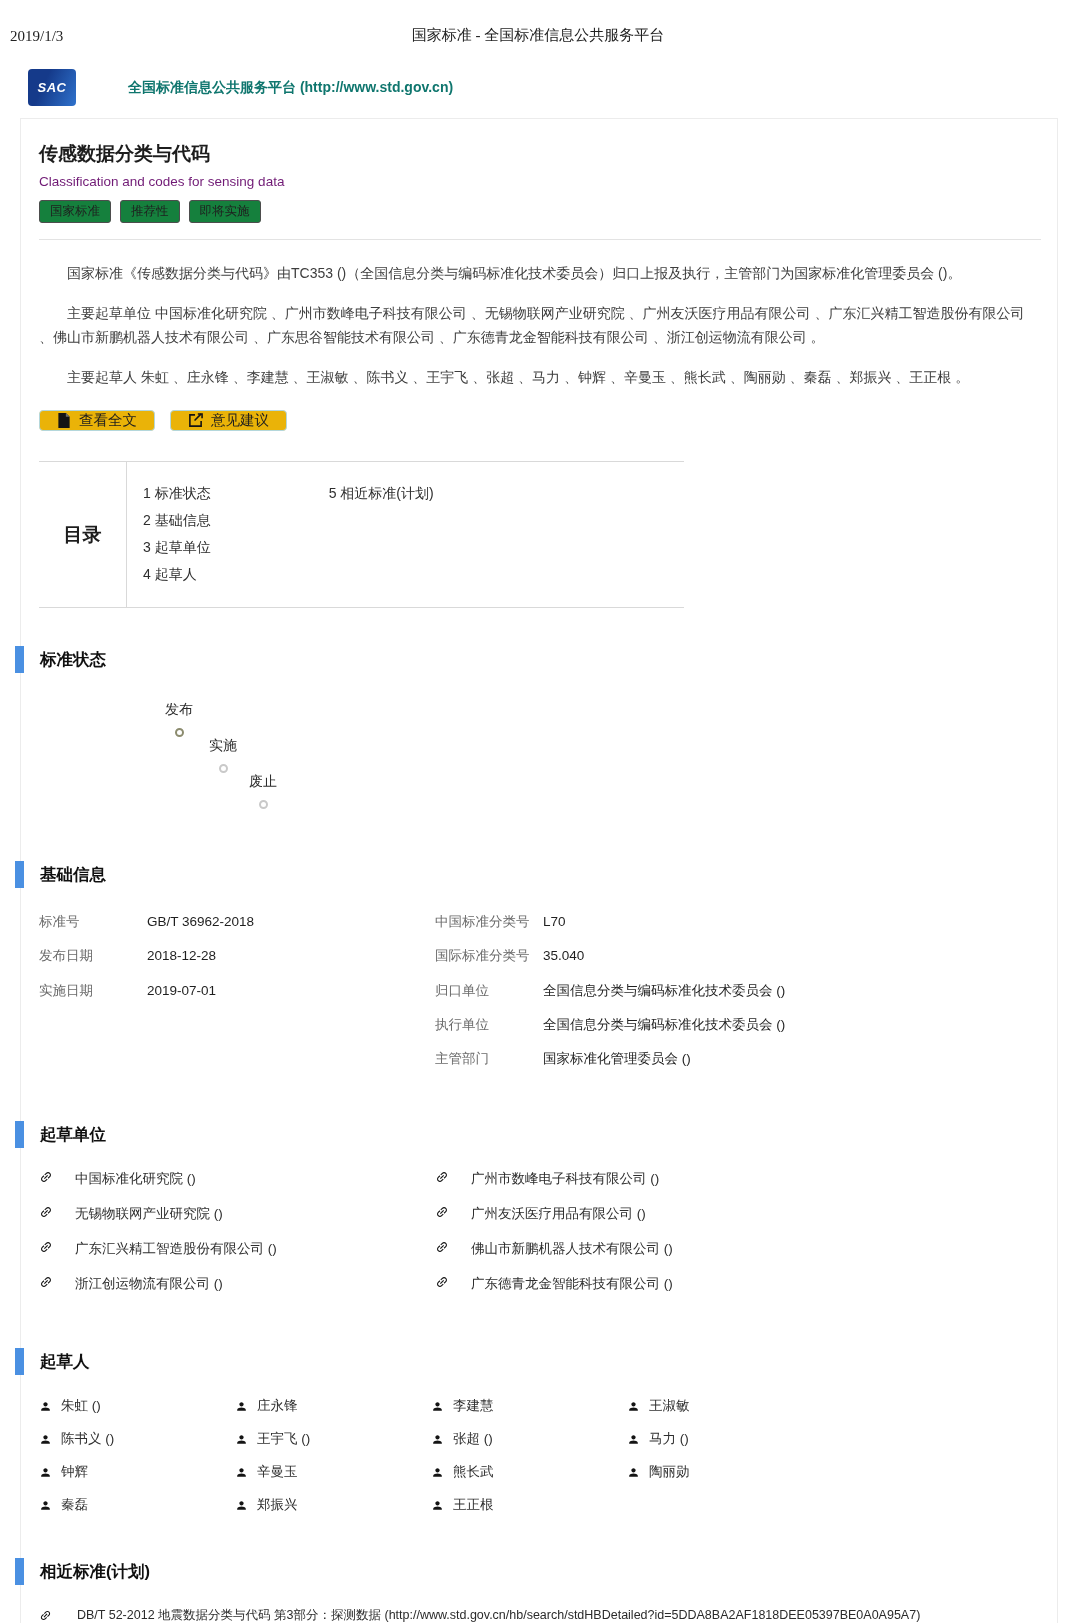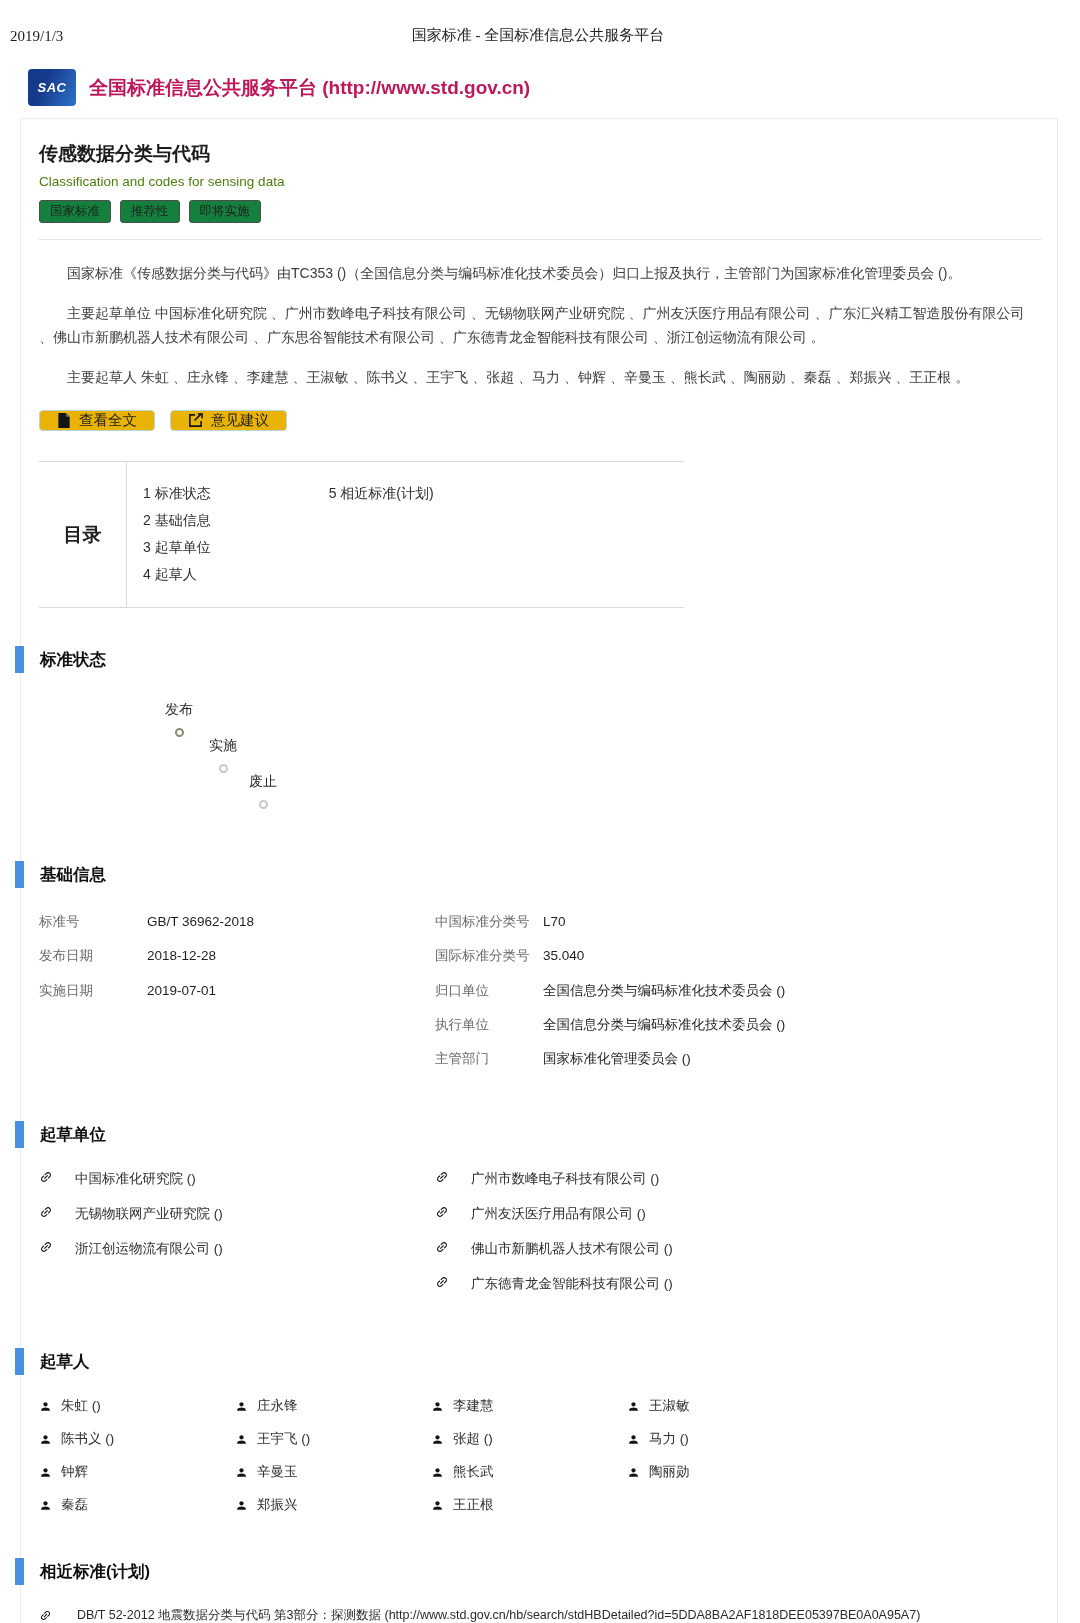--- a/index.html
+++ b/index.html
@@ -22,33 +22,33 @@
 
   
   .site-header { display:flex; align-items:center; gap:13px; padding:20px 0 12px 28px; }
   .sac-logo {
     width:48px; height:37px; border-radius:4px;
     background:linear-gradient(115deg,#153a8a 35%,#2f72cc 100%);
     color:#fff; font-weight:bold; font-style:italic; font-size:13px;
     display:flex; align-items:center; justify-content:center;
     letter-spacing:0.5px;
   }
-  .site-title { font-size:19px; font-weight:bold; color:#be185d; }
+  .site-title { font-size:14px; font-weight:bold; color:#0f766e;margin-left:39px; }
 
   
   .container {
     margin:0 22px 0 20px;
     border:1px solid #ececec; border-bottom:none;
     padding:0 12px 30px 14px;
     position:relative; background:#fff;
   }
 
   .head-block { padding:22px 4px 0 4px; }
   .std-title { font-size:19px; font-weight:bold; color:#1d1d1d; margin:0 0 7px; }
-  .std-subtitle { font-size:13.5px; color:#4d7c0f; margin:0 0 11px; }
+  .std-subtitle { font-size:13.5px; color:#701a75; margin:0 0 11px; }
   .tags { display:flex; gap:9px; }
   .tag {
     border:1px solid #4d4d4d; border-radius:3px;
     padding:2px 10px; font-size:12.5px; color:#1f1f1f; background:#15803d;
   }
   .divider { border-bottom:1px solid #e3e3e3; margin-top:16px; }
 
   .paragraphs { padding:6px 8px 0 4px; font-size:14px; line-height:1.75; color:#3d3d3d; }
   .para { text-indent:2em; margin:15px 0; }
 
@@ -290,20 +290,28 @@
               </svg>
             </span>
           <span>无锡物联网产业研究院 ()</span>
         </div>
         <div class="unit-item">
           <span class="link-icon">
               <svg viewBox="0 0 24 24">
                 <path d="M3.9 12c0-1.71 1.39-3.1 3.1-3.1h4V7H7c-2.76 0-5 2.24-5 5s2.24 5 5 5h4v-1.9H7c-1.71 0-3.1-1.39-3.1-3.1zM8 13h8v-2H8v2zm9-6h-4v1.9h4c1.71 0 3.1 1.39 3.1 3.1s-1.39 3.1-3.1 3.1h-4V17h4c2.76 0 5-2.24 5-5s-2.24-5-5-5z"></path>
               </svg>
             </span>
+          <span>广东汇兴精工智造股份有限公司 ()</span>
+        </div>
+        <div class="unit-item">
+          <span class="link-icon">
+              <svg viewBox="0 0 24 24">
+                <path d="M3.9 12c0-1.71 1.39-3.1 3.1-3.1h4V7H7c-2.76 0-5 2.24-5 5s2.24 5 5 5h4v-1.9H7c-1.71 0-3.1-1.39-3.1-3.1zM8 13h8v-2H8v2zm9-6h-4v1.9h4c1.71 0 3.1 1.39 3.1 3.1s-1.39 3.1-3.1 3.1h-4V17h4c2.76 0 5-2.24 5-5s-2.24-5-5-5z"></path>
+              </svg>
+            </span>
           <span>浙江创运物流有限公司 ()</span>
         </div>
       </div>
       <div class="unit-col-right">
         <div class="unit-item">
           <span class="link-icon">
               <svg viewBox="0 0 24 24">
                 <path d="M3.9 12c0-1.71 1.39-3.1 3.1-3.1h4V7H7c-2.76 0-5 2.24-5 5s2.24 5 5 5h4v-1.9H7c-1.71 0-3.1-1.39-3.1-3.1zM8 13h8v-2H8v2zm9-6h-4v1.9h4c1.71 0 3.1 1.39 3.1 3.1s-1.39 3.1-3.1 3.1h-4V17h4c2.76 0 5-2.24 5-5s-2.24-5-5-5z"></path>
               </svg>
             </span>

